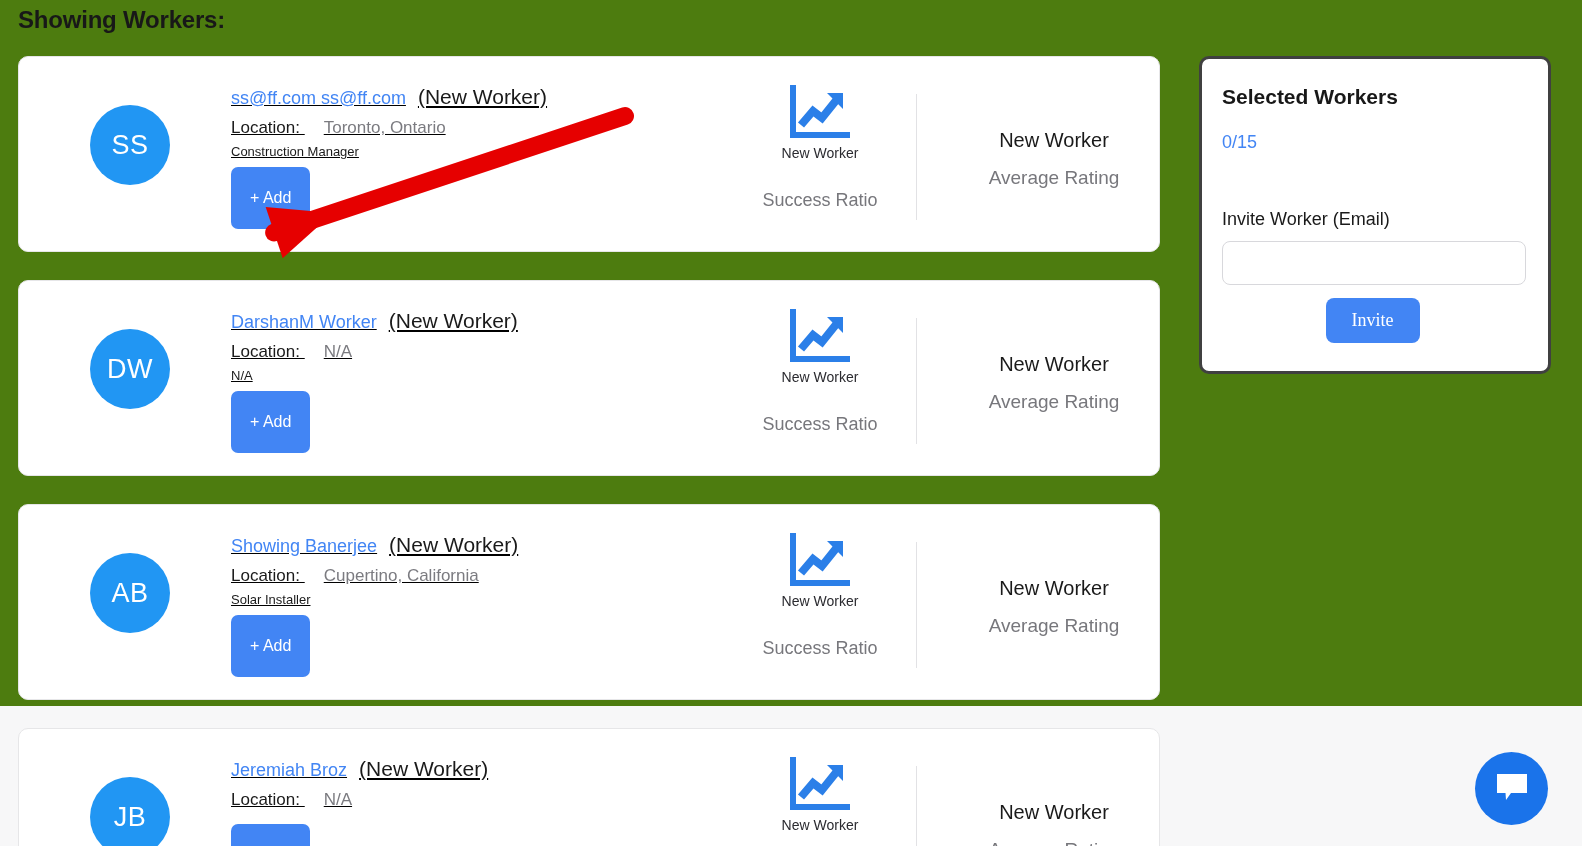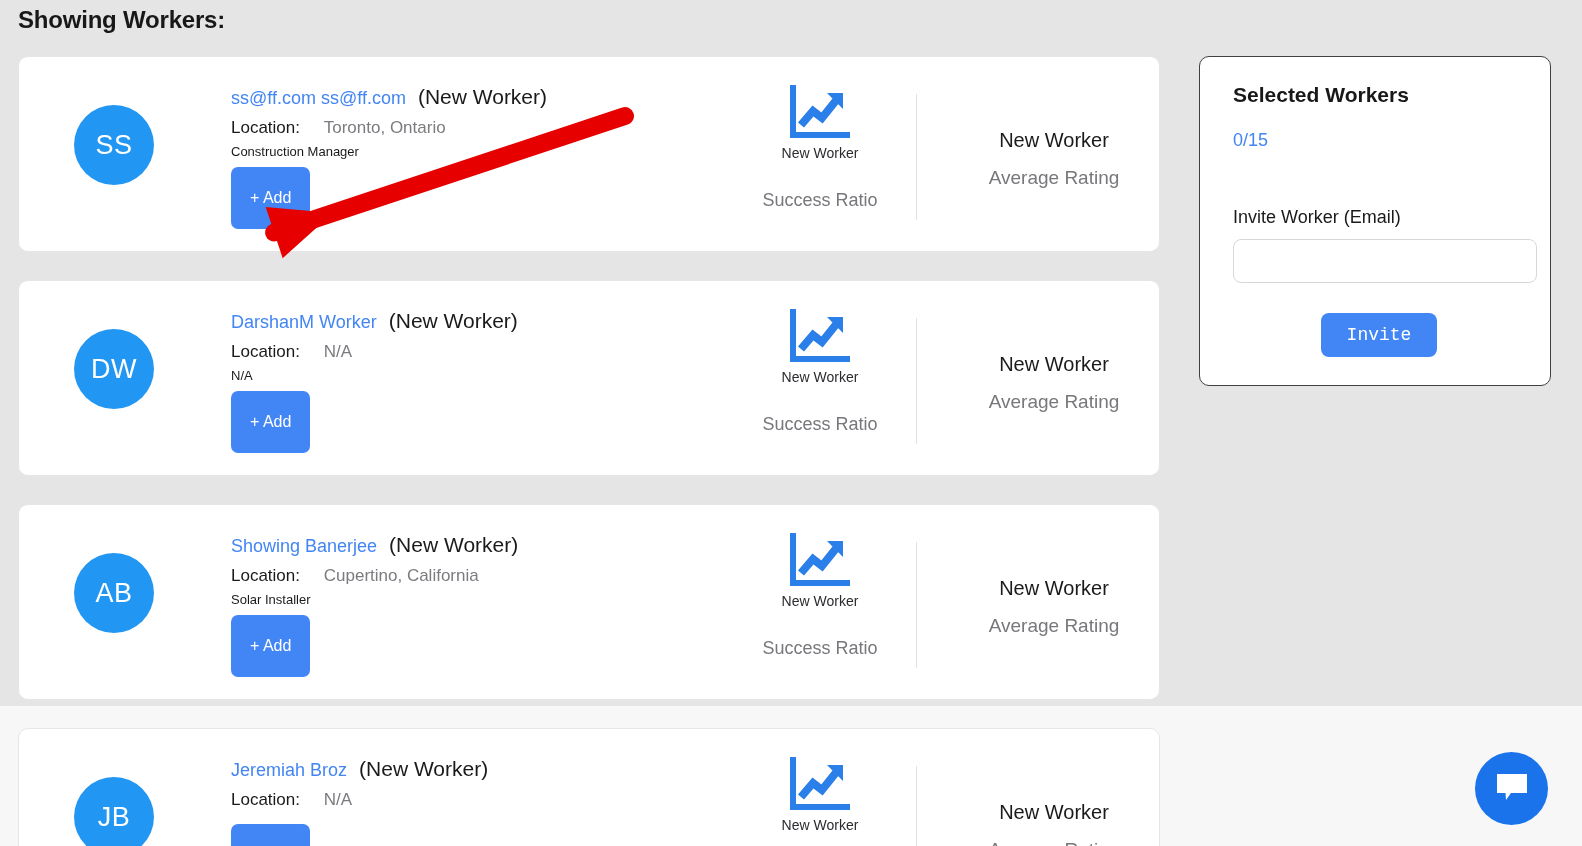--- a/index.html
+++ b/index.html
@@ -6,21 +6,21 @@
   html, body {
     margin: 0; padding: 0;
     width: 1582px; height: 846px;
     background: #f7f7f8;
     font-family: "Liberation Sans", sans-serif;
     overflow: hidden;
   }
   .page {
     position: relative;
     width: 1582px; height: 706px;
-    background: #e5e5e5;
+    background: #4d7c0f;
   }
 
   .page-title {
     position: absolute;
     left: 18px; top: 6px;
     font-size: 24px;
     font-weight: 700;
     color: #181818;
     letter-spacing: -0.2px;
   }
@@ -35,37 +35,38 @@
     position: relative;
     background: #ffffff;
     border: 1px solid #e6e6e8;
     border-radius: 10px;
     height: 196px;
     margin-bottom: 28px;
   }
 
   .avatar {
     position: absolute;
-    left: 55px; top: 48px;
+    left: 71px; top: 48px;
     width: 80px; height: 80px;
     border-radius: 50%;
     background: #2196f3;
     color: #ffffff;
     font-size: 27px;
     font-weight: 400;
     display: flex;
     align-items: center;
     justify-content: center;
     letter-spacing: 0.5px;
   }
 
   .identity {
     position: absolute;
     left: 212px; top: 28px;
     width: 480px;
+    text-decoration: underline;
   }
   .name-row {
     display: flex;
     align-items: baseline;
     white-space: nowrap;
   }
   .worker-name {
     font-size: 18px;
     color: #4285f4;
     text-decoration: none;
@@ -141,23 +142,23 @@
     font-size: 19px;
     color: #77777c;
   }
 
   
   .sidebar {
     position: absolute;
     left: 1199px; top: 56px;
     width: 352px;
     background: #ffffff;
-    border: 1px solid #404040;
+    border: 3px solid #404040;
     border-radius: 10px;
-    padding: 26px 25px 28px 33px;
+    padding: 26px 25px 28px 20px;
   }
   .sidebar-title {
     font-size: 21px;
     font-weight: 700;
     color: #181818;
   }
   .sidebar-count {
     margin-top: 23px;
     font-size: 18px;
     color: #4285f4;
@@ -175,28 +176,28 @@
     border: 1px solid #d8d8dc;
     border-radius: 8px;
     background: #ffffff;
     padding: 0 12px;
     font-size: 16px;
     font-family: "Liberation Sans", sans-serif;
     outline: none;
   }
   .invite-btn {
     display: block;
-    margin: 30px auto 0 auto;
+    margin: 13px auto 0 auto;
     background: #4285f4;
     color: #ffffff;
     border: none;
     border-radius: 8px;
     padding: 12px 26px;
     font-size: 18px;
-    font-family: Liberation Mono, monospace;
+    font-family: Liberation Serif, serif;
     cursor: pointer;
   }
 
   
   .chat-fab {
     position: absolute;
     left: 1475px; top: 752px;
     width: 73px; height: 73px;
     border-radius: 50%;
     background: #1a73ea;

